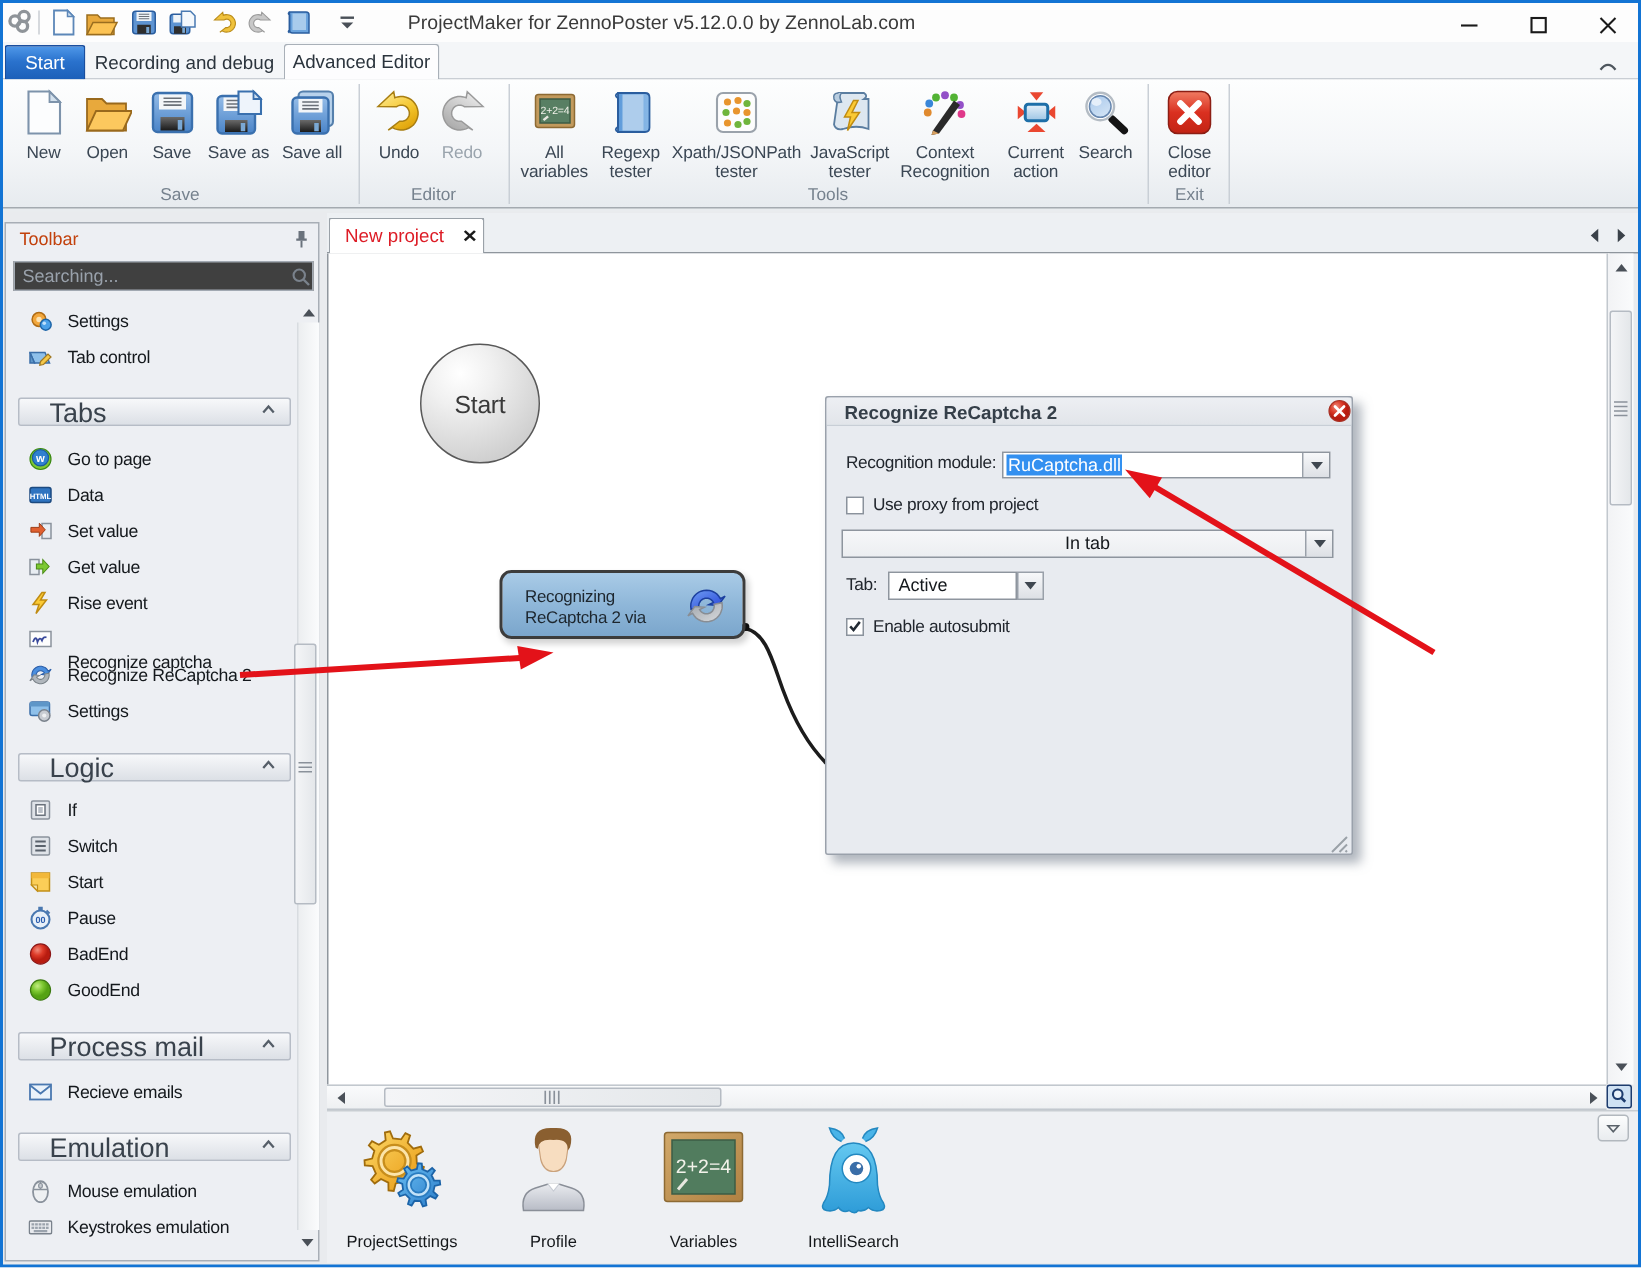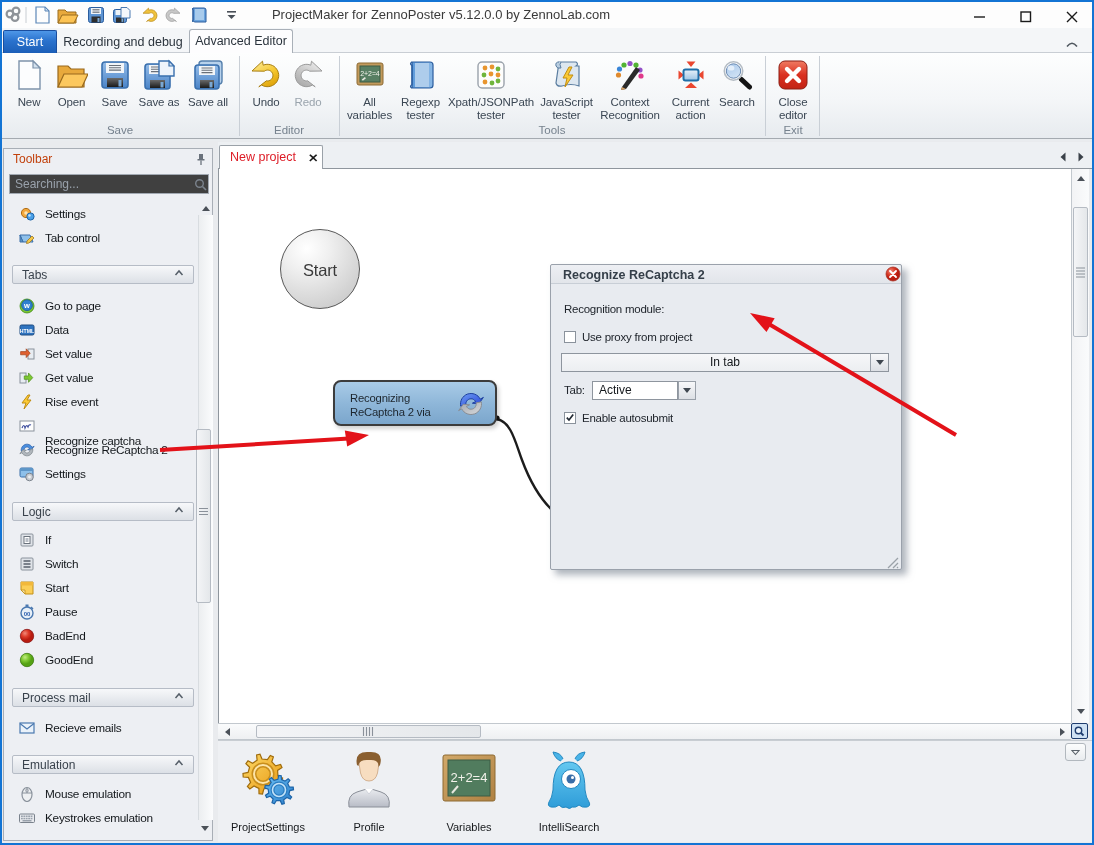--- a/index.html
+++ b/index.html
@@ -23,21 +23,21 @@
 .rbtn{position:absolute;top:6px;text-align:center;font-size:11.5px;color:#3b4754;line-height:13px;letter-spacing:-0.1px;}
 .rbtn .ric{display:block;margin:0 auto 5px auto;}
 
 #client{position:absolute;left:0;top:139px;width:1090px;height:702px;background:#e9ebee;}
 
 #lpanel{position:absolute;left:1px;top:7px;width:210px;height:693px;background:#edeff3;border:1px solid #a8aeb6;}
 #lphead{position:absolute;left:0;top:0;width:208px;height:21px;font-size:12px;color:#c2410c;line-height:21px;padding-left:9px;}
 #lsearch{position:absolute;left:5px;top:25px;width:200px;height:20px;background:#404040;border:1px solid #a2a9b2;color:#99a1ab;font-size:12px;line-height:18px;padding-left:5px;}
 .litem{position:absolute;left:41px;font-size:11.8px;letter-spacing:-0.25px;color:#14181c;height:16px;line-height:16px;}
 .lico{position:absolute;left:15px;width:16px;height:16px;}
-.lghead{position:absolute;left:8px;width:182px;height:19px;background:linear-gradient(#f7f8fa,#dce0e6);border:1px solid #b6bcc6;border-radius:2px;font-size:12px;color:#39424c;line-height:18px;padding-left:9px;}
+.lghead{position:absolute;left:8px;width:182px;height:19px;background:linear-gradient(#f7f8fa,#dce0e6);border:1px solid #b6bcc6;border-radius:2px;font-size:18px;color:#39424c;line-height:18px;padding-left:20px;}
 .lghead .chev{position:absolute;right:9px;top:3px;}
 
 #tabstrip{position:absolute;left:216px;top:1px;width:874px;height:27px;background:#edf0f3;border-bottom:1px solid #8f969d;}
 #ptab{position:absolute;left:1px;top:3px;width:104px;height:24px;background:#fff;border:1px solid #9aa1a8;border-bottom:none;border-radius:2px 2px 0 0;}
 #ptab span{position:absolute;left:10px;top:4px;font-size:12.5px;color:#dd1c26;}
 #ptab .x{position:absolute;left:88px;top:4px;font-size:12.5px;color:#1a1a1a;font-weight:bold;transform:scaleY(0.92);}
 
 #canvas{position:absolute;left:216px;top:28px;width:855px;height:554px;background:#fff;border-left:1px solid #8f969d;}
 #startcircle{position:absolute;left:61px;top:60px;width:80px;height:80px;border-radius:50%;border:1.5px solid #585858;background:radial-gradient(circle at 33% 24%,#ffffff 0%,#f0f0f0 28%,#dedede 55%,#cfcfcf 78%,#e2e2e2 100%);text-align:center;line-height:80px;font-size:16.5px;color:#3a3a3a;letter-spacing:-0.2px;}
 #node{position:absolute;left:114px;top:211px;width:164px;height:46px;border-radius:8px;border:2px solid #3c3c3c;background:linear-gradient(#a9cbe7,#8fb7d9 50%,#7ba6cc);box-shadow:2px 3px 4px rgba(0,0,0,0.18);}
@@ -523,20 +523,24 @@
           <path d="M5 5 L11 11 M11 5 L5 11" stroke="#fff" stroke-width="1.8" stroke-linecap="round"></path>
           <defs>
             <radialGradient id="gx" cx="0.35" cy="0.3">
               <stop offset="0" stop-color="#f08a7a"></stop>
               <stop offset="0.6" stop-color="#d93a28"></stop>
               <stop offset="1" stop-color="#b81c10"></stop>
             </radialGradient>
           </defs>
         </svg>
       <div class="dlabel" style="left:13px;top:38px;">Recognition module:</div>
+      <div class="combo" style="left:117px;top:36px;width:219px;height:18px;">
+        <span style="position:absolute;left:2px;top:1px;background:#3390f0;color:#fff;font-size:12px;padding:0 1px;line-height:14px;">RuCaptcha.dll</span>
+        <div class="cbtn"></div>
+      </div>
       <div class="chk" style="left:13px;top:66px;"></div>
       <div class="dlabel" style="left:31px;top:66px;">Use proxy from project</div>
       <div class="combo" style="left:10px;top:88px;width:328px;height:19px;text-align:center;font-size:12px;color:#14181c;line-height:17px;background:linear-gradient(#f6f7f9,#eceef1);">In tab<div class="cbtn"></div></div>
       <div class="dlabel" style="left:13px;top:119px;">Tab:</div>
       <div class="combo" style="left:41px;top:116px;width:86px;height:19px;font-size:12px;color:#14181c;line-height:17px;padding-left:6px;">Active</div>
       <div style="position:absolute;left:127px;top:116px;width:18px;height:19px;background:linear-gradient(#f7f8fa,#dde0e5);border:1px solid #99a0a9;">
           <span style="position:absolute;left:4px;top:6px;border:4px solid transparent;border-top:5px solid #3f4750;"></span>
         </div>
       <div class="chk" style="left:13px;top:147px;">
           <svg width="10" height="10" viewBox="0 0 10 10" style="display:block">

